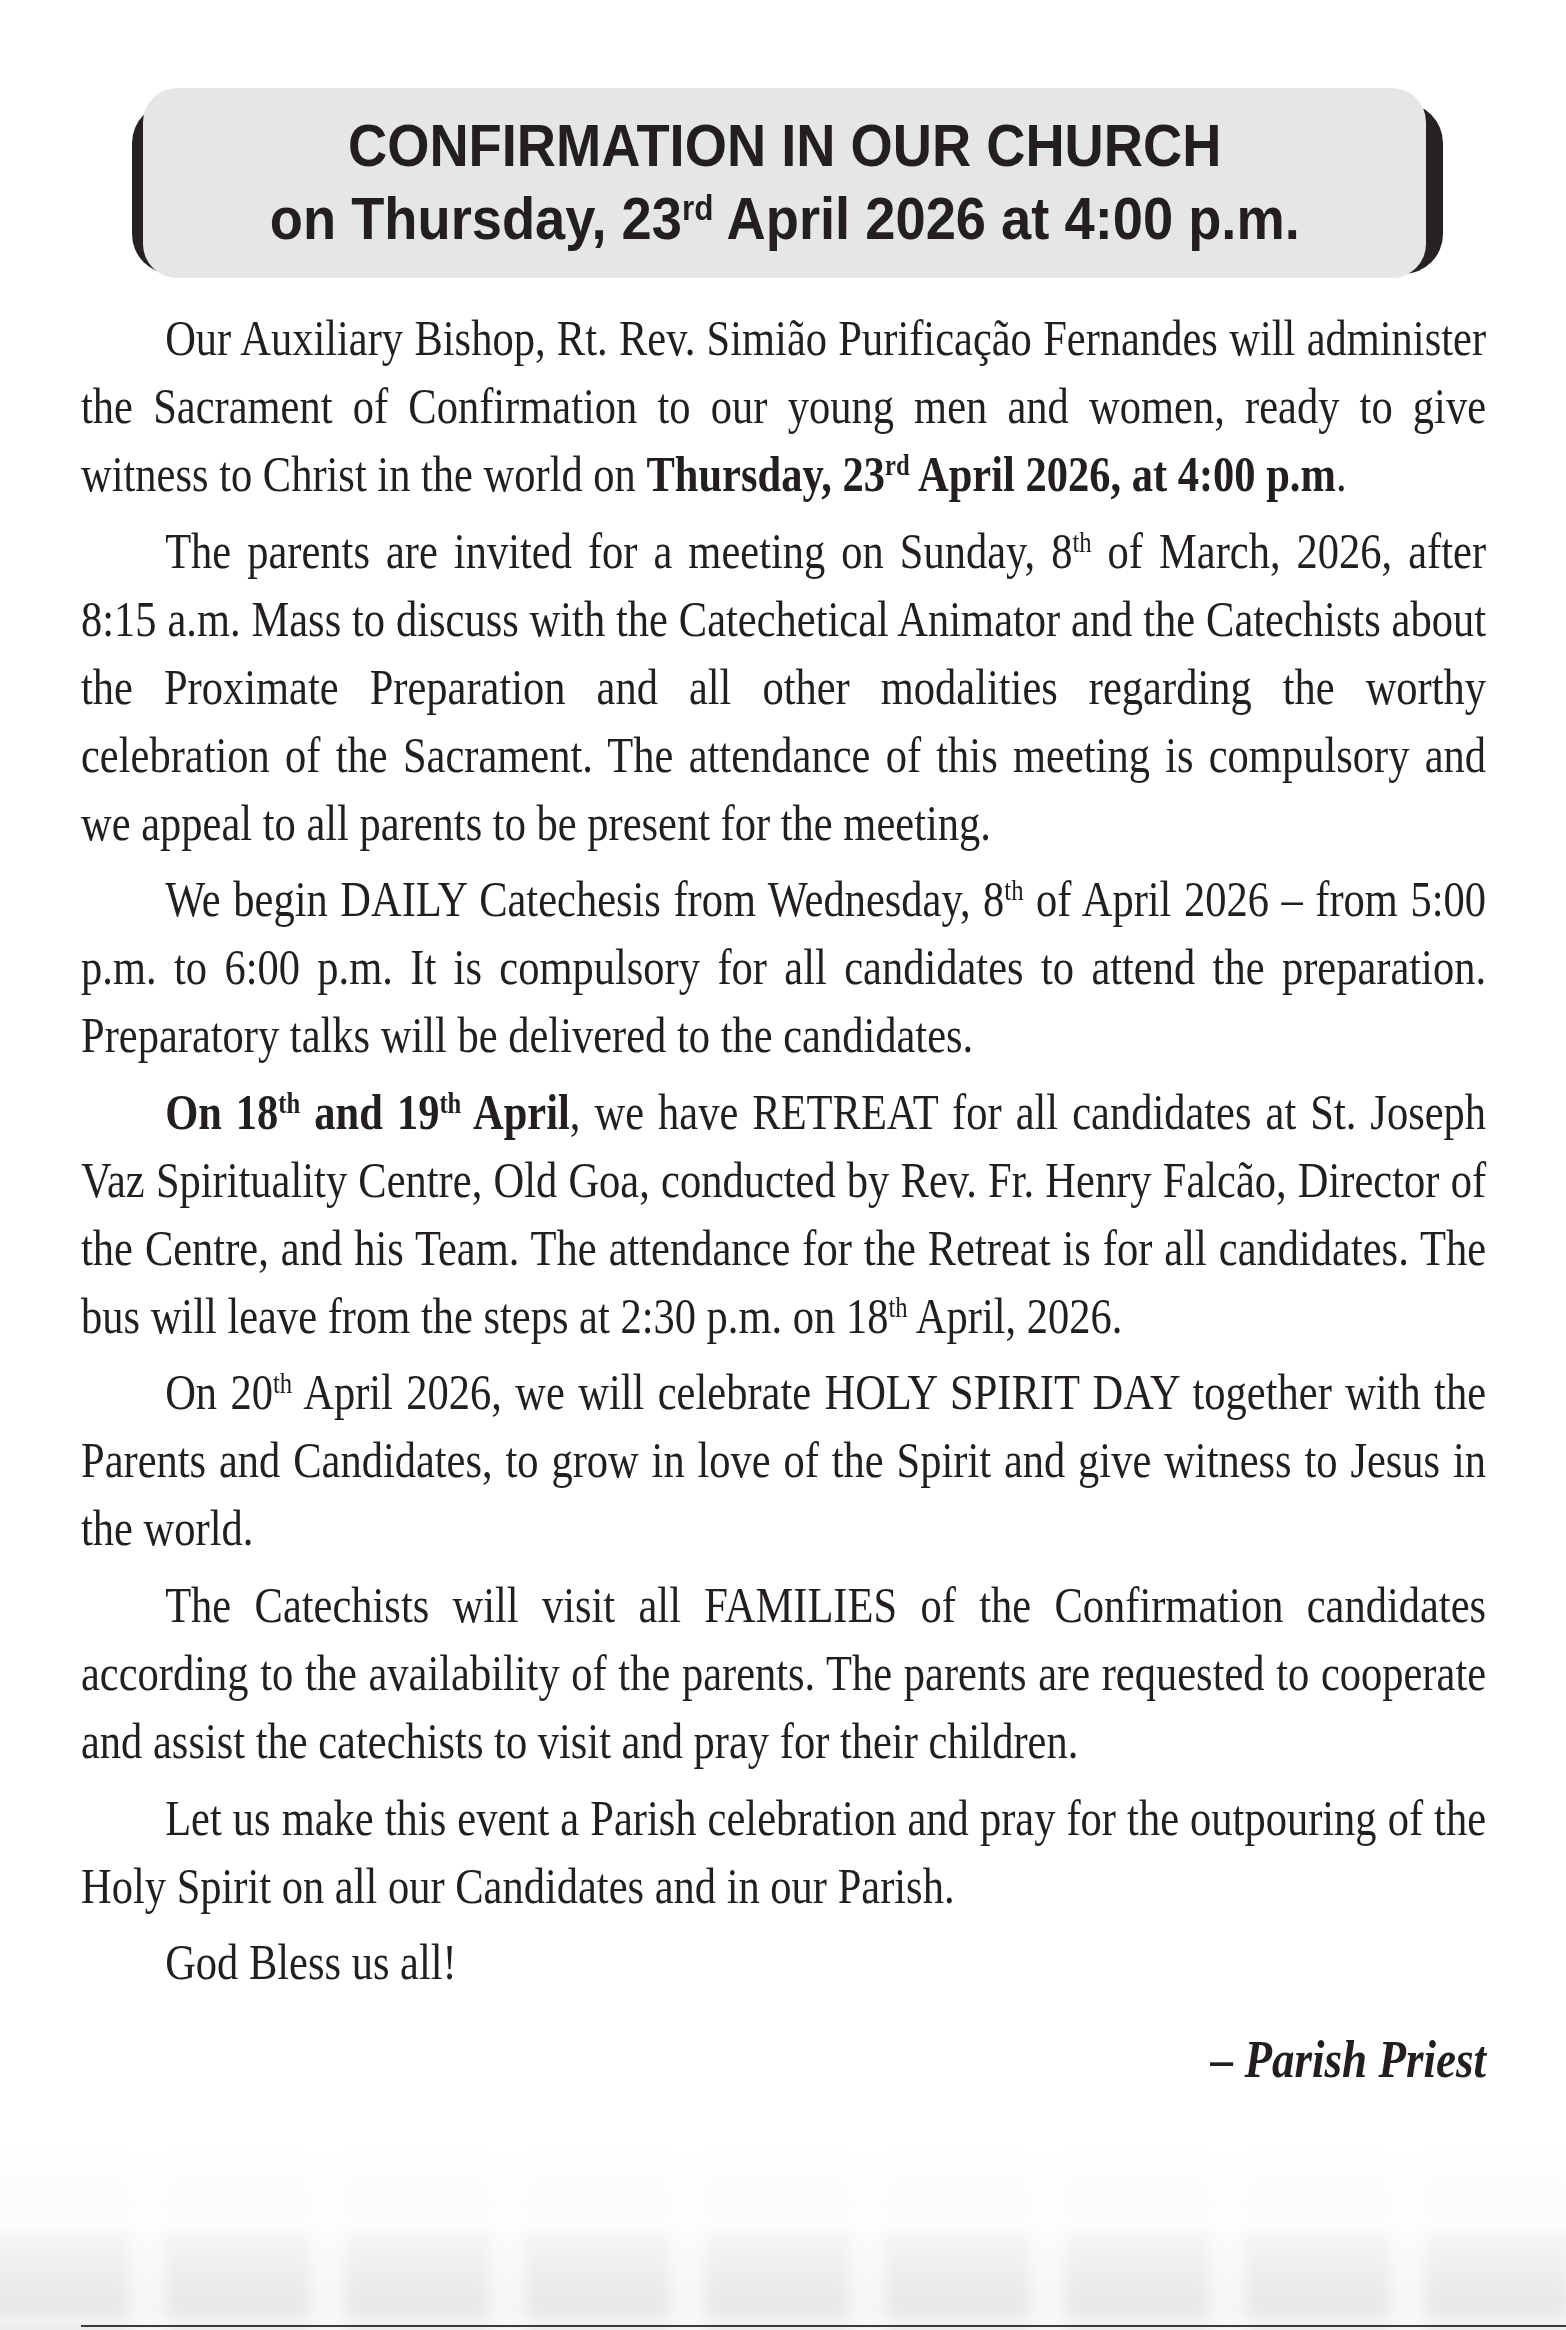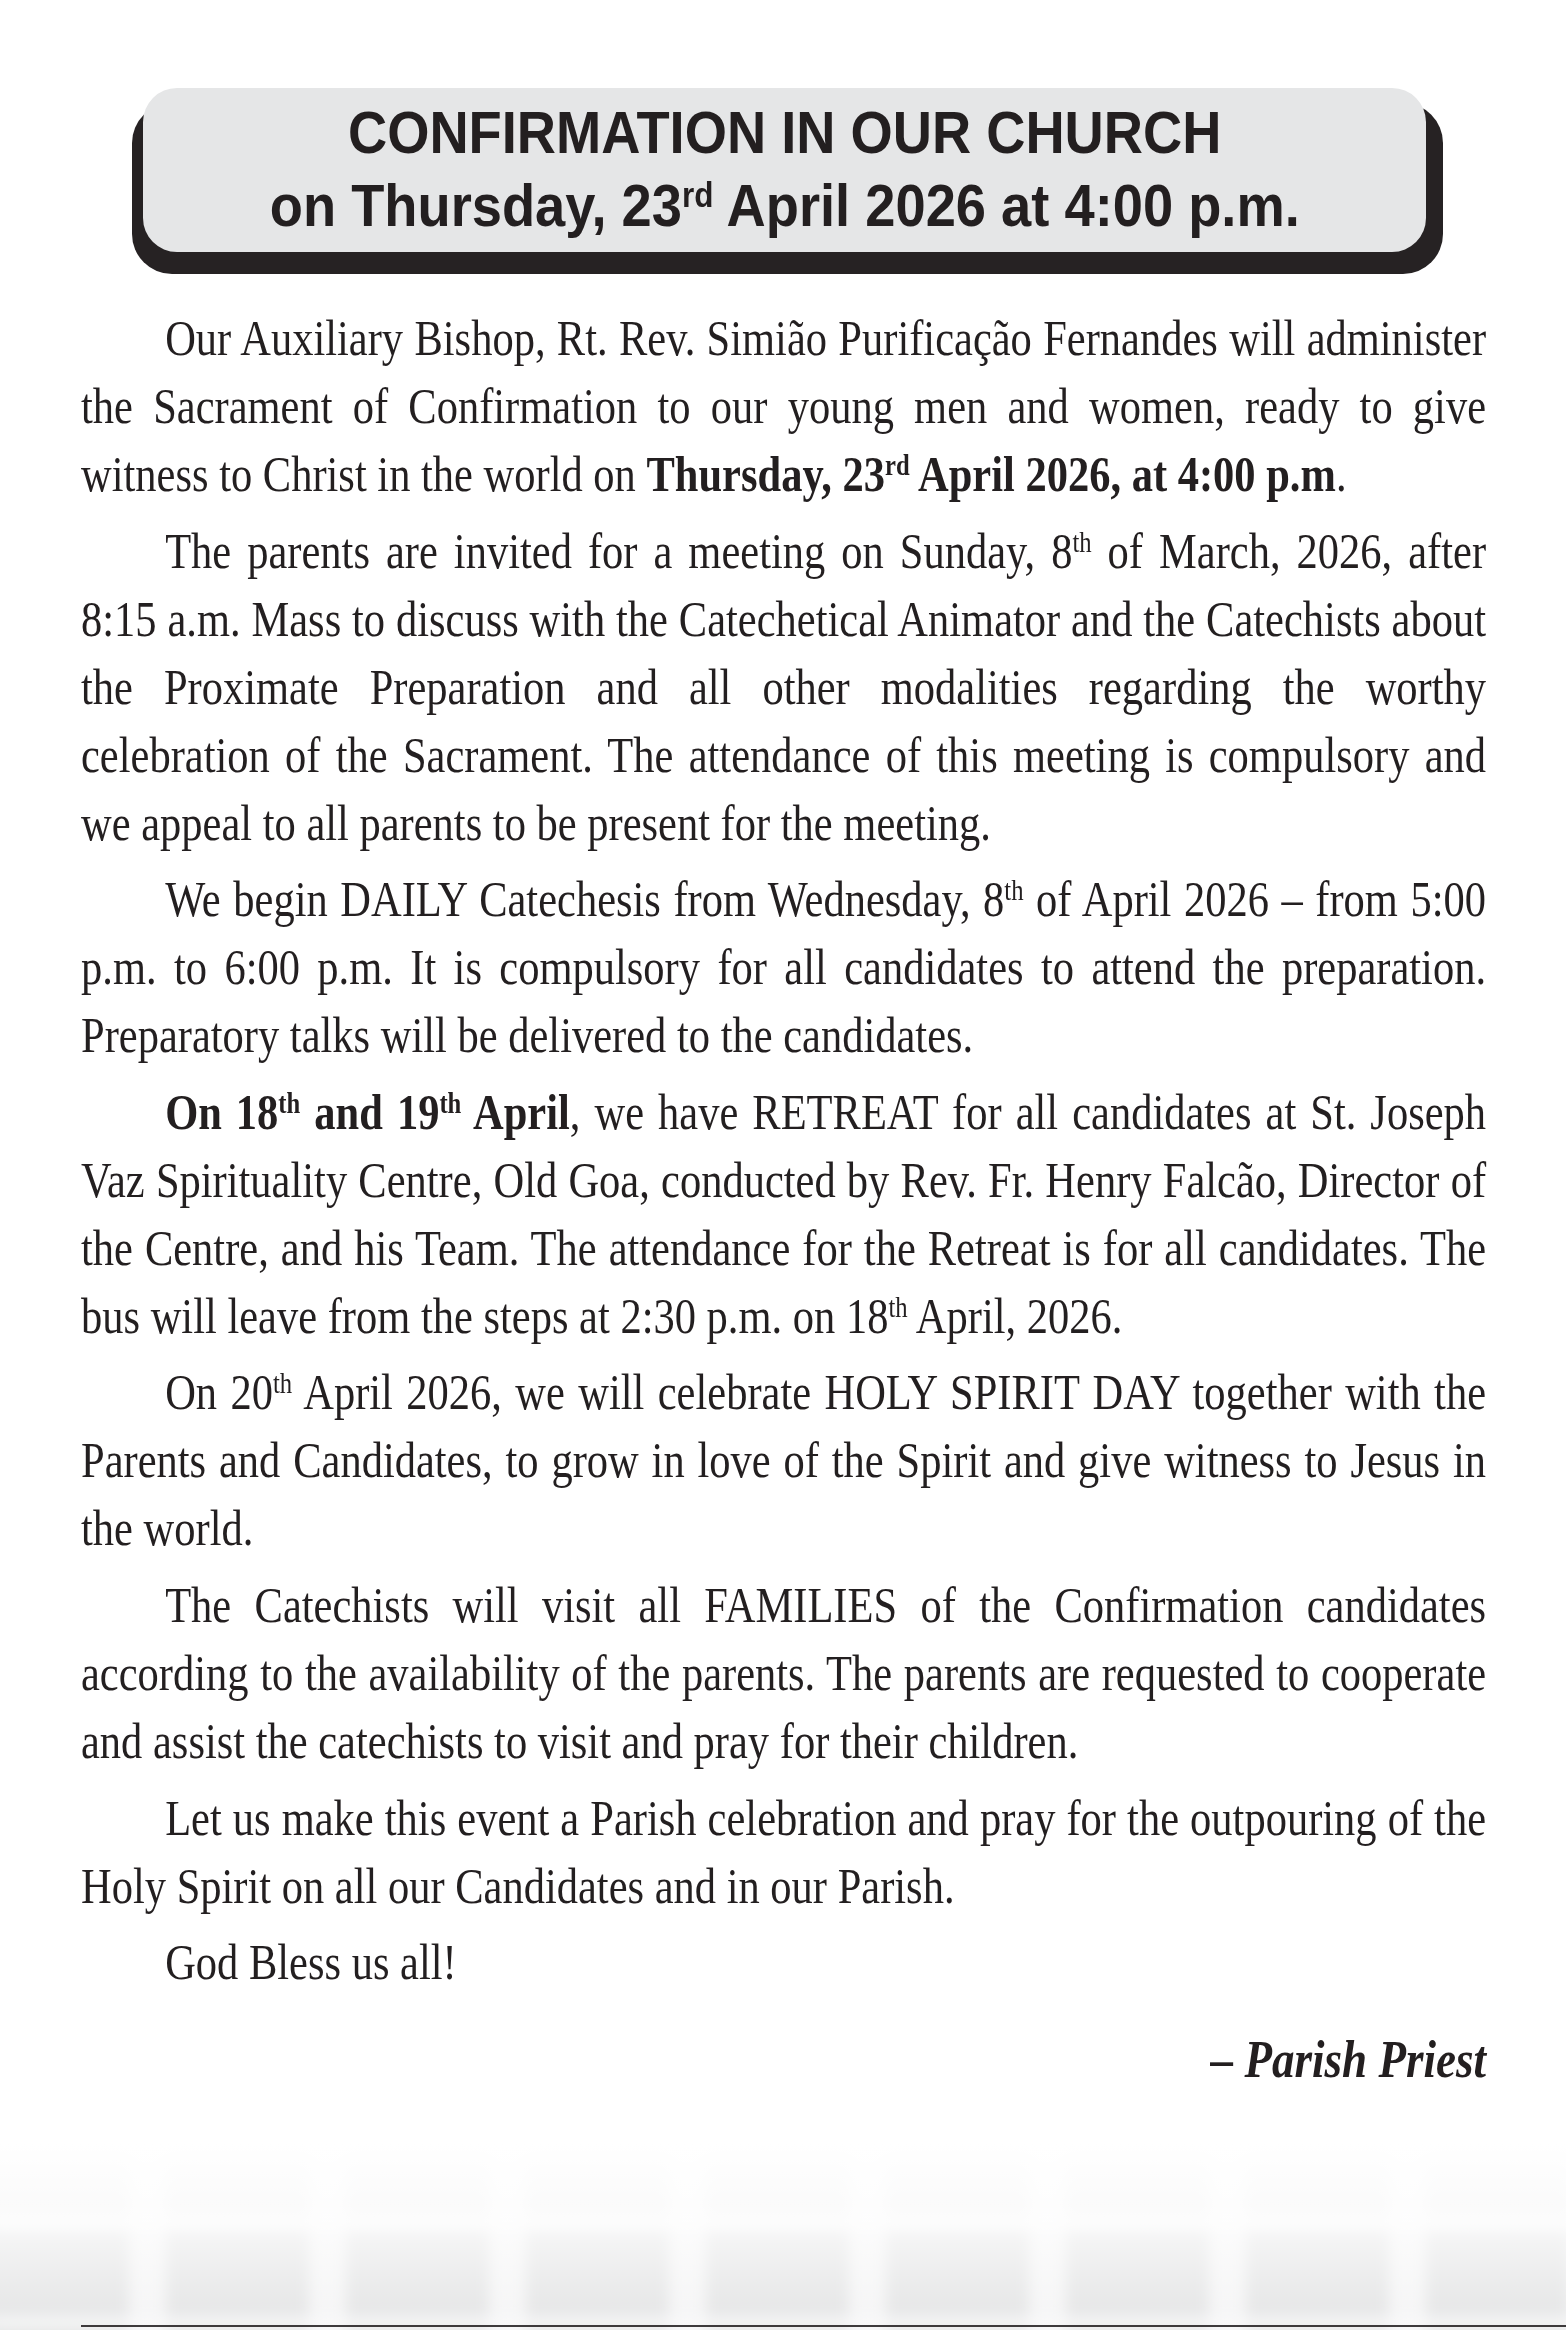--- a/index.html
+++ b/index.html
@@ -21,21 +21,21 @@
     width: 1311px;
     height: 171px;
     background: #262223;
     border-radius: 40px;
   }
   .header-box {
     position: absolute;
     left: 143px;
     top: 88px;
     width: 1283px;
-    height: 164px;
+    height: 190px;
     background: #e5e6e7;
     border-radius: 34px;
     display: flex;
     flex-direction: column;
     align-items: center;
     justify-content: center;
   }
   .title-line {
     font-family: "Liberation Sans", sans-serif;
     font-weight: 700;

